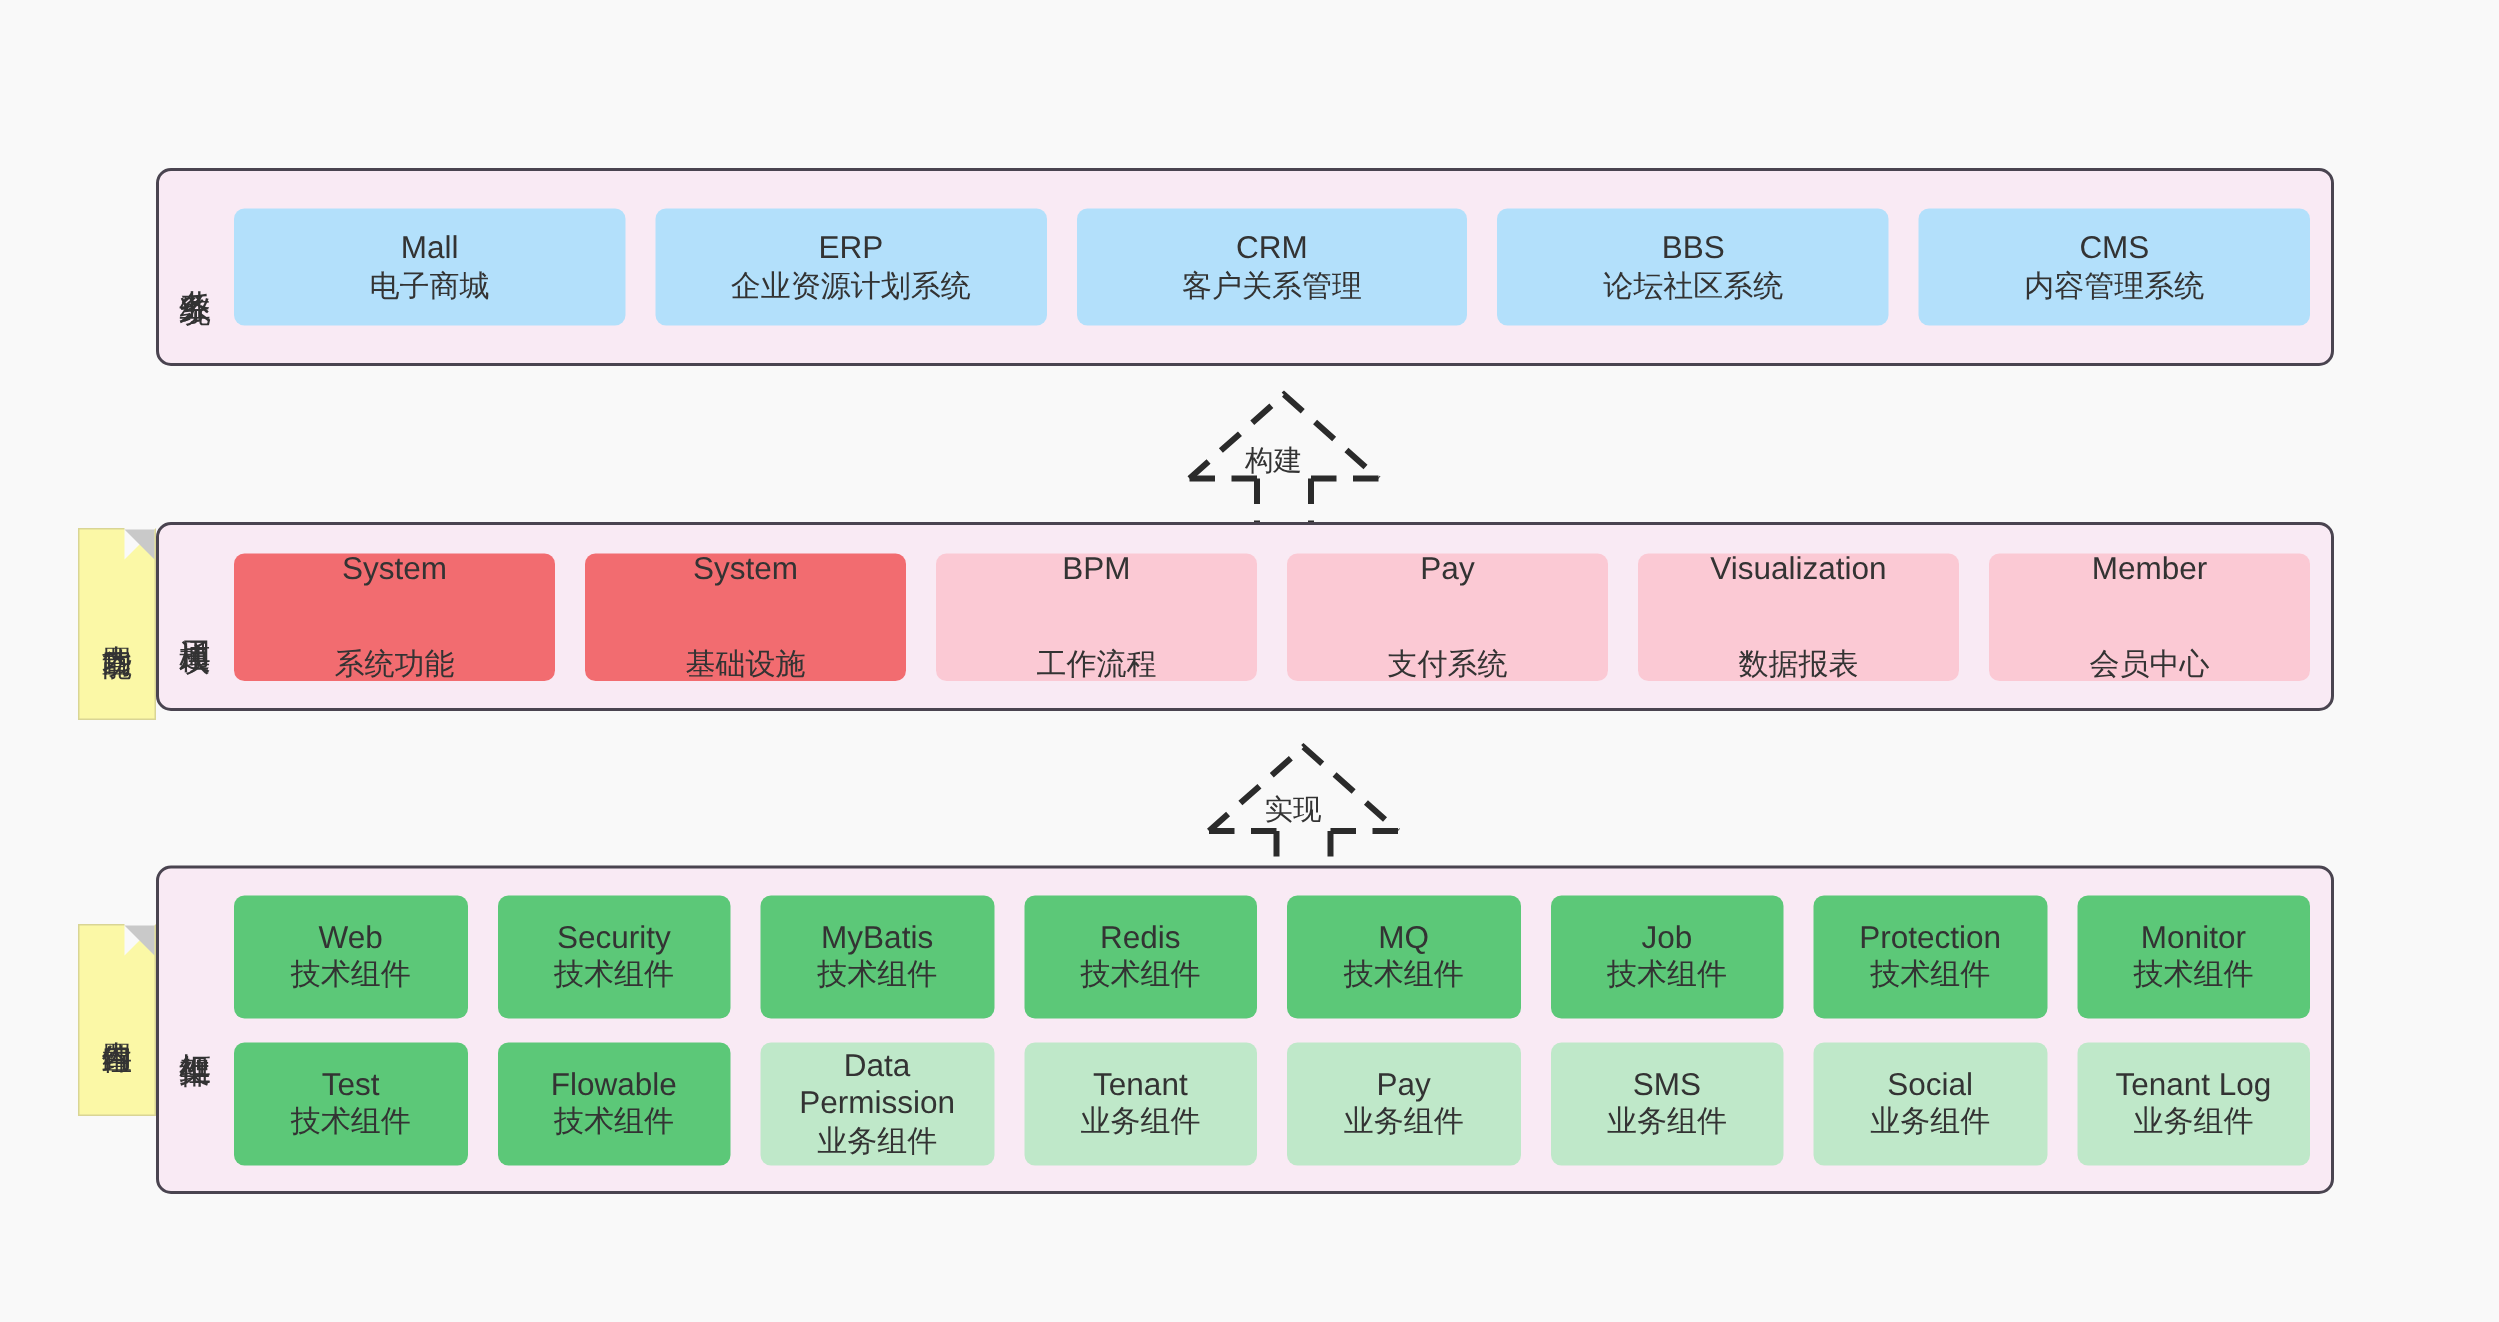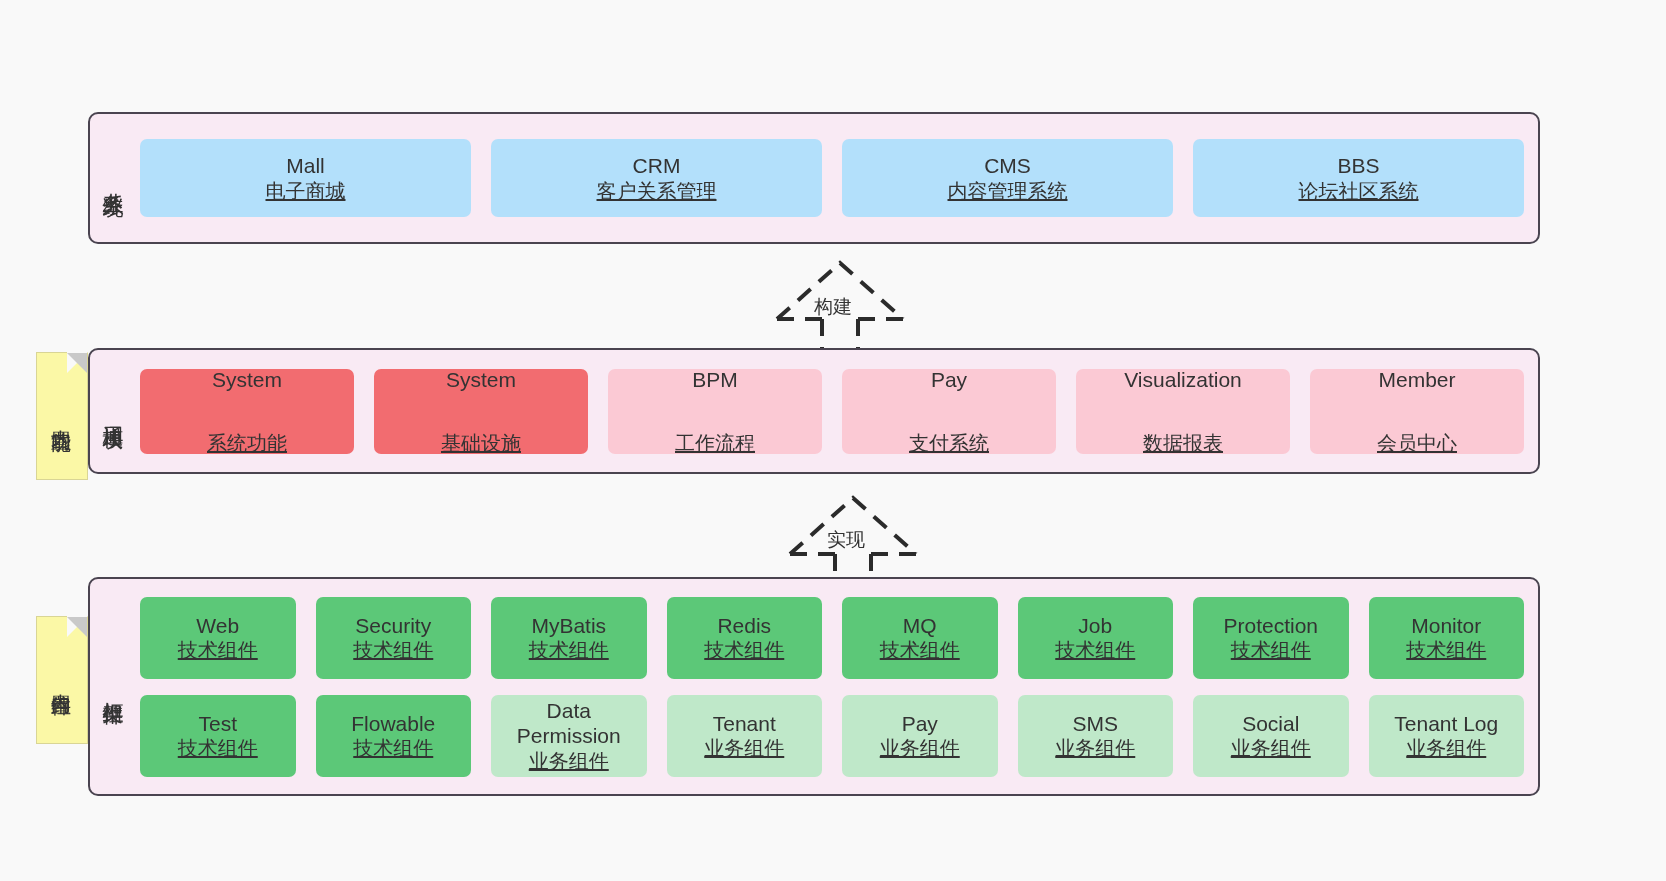--- a/index.html
+++ b/index.html
@@ -11,21 +11,21 @@
     height: 881px;
     background: #f9f9f9;
     font-family: "Liberation Sans", "DejaVu Sans", sans-serif;
     color: #333333;
     overflow: hidden;
     position: relative;
   }
 
   #canvas {
     position: absolute;
-    left: 0;
+    left: 16px;
     top: 0;
     width: 1336px;
     height: 881px;
   }
 
   
   .layer {
     position: absolute;
     box-sizing: border-box;
     background: #f9eaf4;
@@ -74,21 +74,21 @@
     display: flex;
     flex-direction: column;
     align-items: center;
     justify-content: center;
     text-align: center;
     line-height: 1.22;
     box-sizing: border-box;
     padding: 4px 6px;
   }
   .node .t1 { font-size: 21px; }
-  .node .t2 { font-size: 20px; text-decoration: underline; }
+  .node .t2 { font-size: 20px; }
 
   .biz-row .node { height: 78px; }
   .mod-row .node { height: 85px; gap: 39px; }
   .fw-row .node { height: 82px; }
 
   .c-blue       { background: #b3e0fb; color: #333333; }
   .c-red        { background: #f26c70; color: #333333; }
   .c-pink       { background: #fbc9d4; color: #333333; }
   .c-green      { background: #5cc878; color: #333333; }
   .c-lightgreen { background: #bfe8c9; color: #333333; }
@@ -152,30 +152,34 @@
 
   <div class="layer" id="layer-business" style="left:88px; top:112px; width:1452px; height:132px;">
     <div class="layer-title">业务系统</div>
     <div class="layer-body">
       <div class="row biz-row" id="biz-row">
           <div class="node c-blue">
             <div class="t1">Mall</div>
             <div class="t2">电子商城</div>
           </div>
           <div class="node c-blue">
+            <div class="t1">ERP</div>
+            <div class="t2">企业资源计划系统</div>
+          </div>
+          <div class="node c-blue">
             <div class="t1">CRM</div>
             <div class="t2">客户关系管理</div>
           </div>
           <div class="node c-blue">
+            <div class="t1">BBS</div>
+            <div class="t2">论坛社区系统</div>
+          </div>
+          <div class="node c-blue">
             <div class="t1">CMS</div>
             <div class="t2">内容管理系统</div>
-          </div>
-          <div class="node c-blue">
-            <div class="t1">BBS</div>
-            <div class="t2">论坛社区系统</div>
           </div>
         </div>
     </div>
   </div>
 
   <svg class="arrow" style="left:750px; top:255px;" width="180" height="95" viewBox="0 0 180 95">
     <polyline points="27,64 90,8 153,64" fill="none" stroke="#2b2b2b" stroke-width="4" stroke-dasharray="17,11" stroke-linecap="butt"></polyline>
     <polyline points="27,64 72,64" fill="none" stroke="#2b2b2b" stroke-width="4" stroke-dasharray="17,11"></polyline>
     <polyline points="108,64 153,64" fill="none" stroke="#2b2b2b" stroke-width="4" stroke-dasharray="17,11"></polyline>
     <polyline points="72,64 72,95" fill="none" stroke="#2b2b2b" stroke-width="4" stroke-dasharray="17,11"></polyline>

